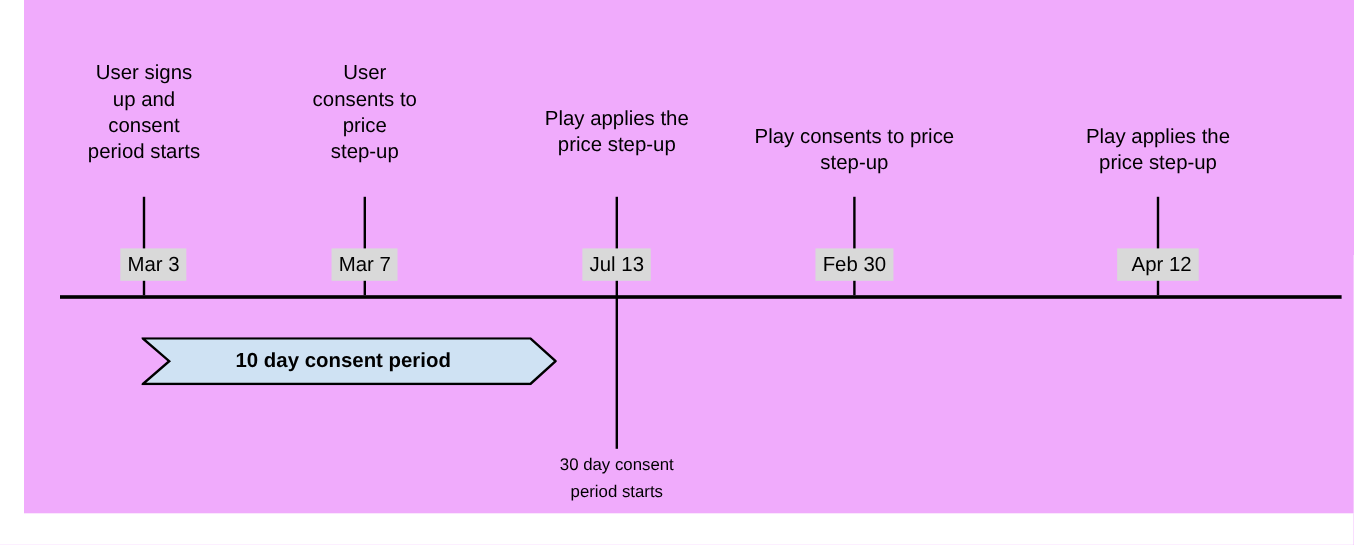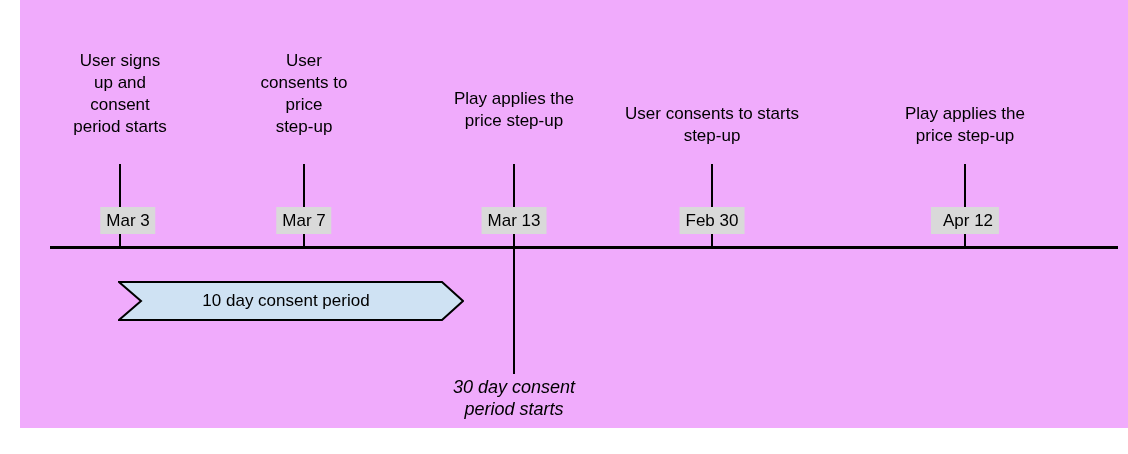--- a/index.html
+++ b/index.html
@@ -45,20 +45,21 @@
     transform: translateX(-50%);
     background: var(--date-bg, #d9d9d9);
     font-size: 17px;
     line-height: 25px;
     padding: 1px 6px;
     white-space: nowrap;
   }
   .banner {
     position: absolute;
     top: 281px;
+    font-weight: bold;
   }
   .banner svg {
     display: block;
   }
   .banner polygon {
     fill: var(--banner-fill, #cfe2f3);
     stroke: var(--banner-stroke, #000000);
     stroke-width: 2;
     stroke-linejoin: miter;
   }
@@ -69,57 +70,56 @@
     align-items: center;
     justify-content: center;
     font-size: 17px;
     padding-right: 10px;
   }
   .annotation {
     position: absolute;
     transform: translateX(-50%);
     text-align: center;
     white-space: pre-line;
-    font-size: 18px;
+    font-size: 14px;
     line-height: 22px;
     width: 220px;
-    font-style: italic;
   }
 </style>
 </head>
 <body>
 
 <div class="canvas">
 
   <div class="event-label" style="left:100px; top:50px;">User signs
 up and
 consent
 period starts</div>
   <div class="event-label" style="left:284px; top:50px;">User
 consents to
 price
 step-up</div>
   <div class="event-label" style="left:494px; top:88px;">Play applies the
 price step-up</div>
-  <div class="event-label" style="left:692px; top:103px;">User consents to starts
+  <div class="event-label" style="left:692px; top:103px;">Play consents to price
 step-up</div>
   <div class="event-label" style="left:945px; top:103px;">Play applies the
 price step-up</div>
 
   <div class="tick" style="left:99px;  top:164px; height:82px;"></div>
   <div class="tick" style="left:283px; top:164px; height:82px;"></div>
   <div class="tick" style="left:493px; top:164px; height:210px;"></div>
   <div class="tick" style="left:691px; top:164px; height:82px;"></div>
   <div class="tick" style="left:944px; top:164px; height:82px;"></div>
 
   <div class="axis"></div>
 
   <div class="date-badge" style="left:108px;">Mar 3</div>
   <div class="date-badge" style="left:284px;">Mar 7</div>
-  <div class="date-badge" style="left:494px;">Mar 13</div>
+  <div class="date-badge" style="left:494px;">Jul 13</div>
   <div class="date-badge" style="left:692px;">Feb 30</div>
   <div class="date-badge" style="left:945px;padding-left:12px;">Apr 12</div>
 
   <div class="banner" style="left:98px; width:346px; height:40px;">
     <svg width="346" height="40" viewBox="0 0 346 40">
       <polygon points="1,1 324,1 345,20 324,39 1,39 23,20"></polygon>
     </svg>
     <div class="banner-label">10 day consent period</div>
   </div>
 

